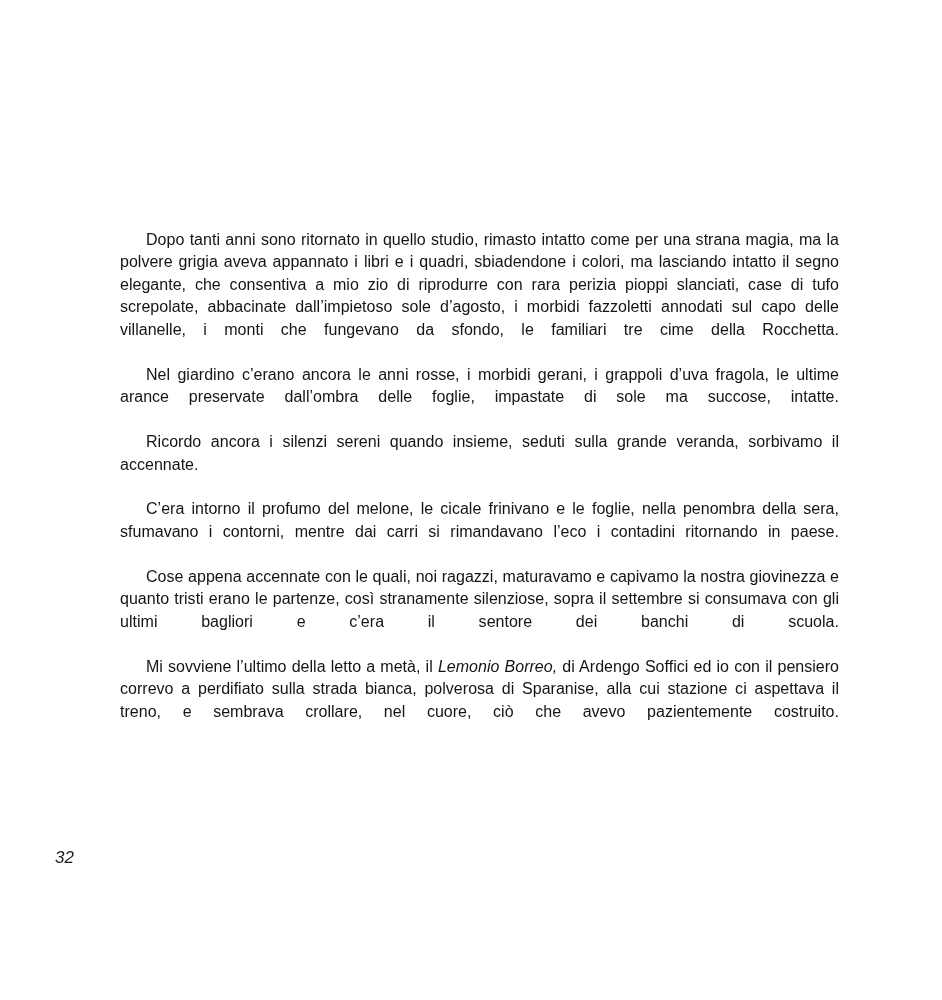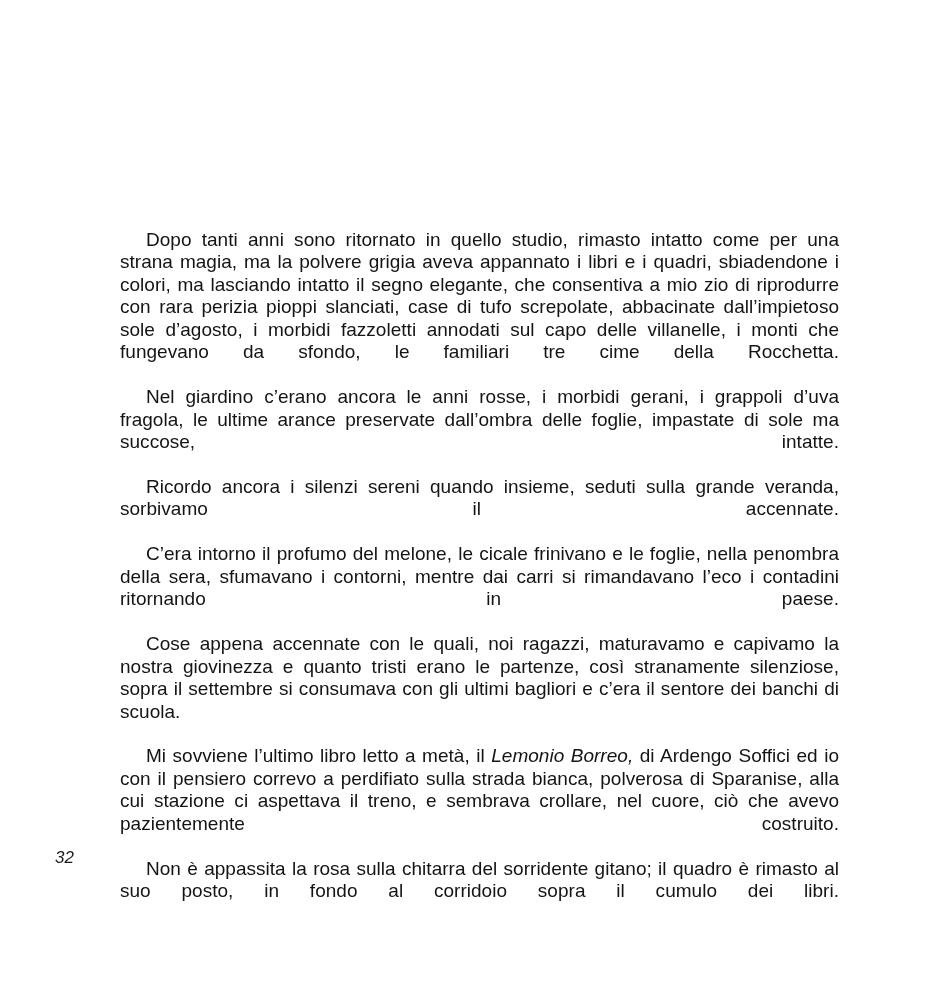--- a/index.html
+++ b/index.html
@@ -22,21 +22,21 @@
     position: absolute;
     left: 120px;
     top: 229px;
     width: 719px;
   }
   .para {
     margin: 0;
     padding: 0;
     text-indent: 26px;
     text-align: justify;
-    font-size: 19px;
+    font-size: 16px;
     line-height: 22.45px;
     color: #141414;
     font-family: "Liberation Sans", sans-serif;
     letter-spacing: 0.02px;
     word-spacing: 0.1px;
     -webkit-font-smoothing: none;
   }
   
   .para::after {
     content: "";
@@ -62,20 +62,19 @@
 
 <div class="page">
 
   <div class="text-block">
     <p class="para">Dopo tanti anni sono ritornato in quello studio, rimasto intatto come per una strana magia, ma la polvere grigia aveva appannato i libri e i quadri, sbiadendone i colori, ma lasciando intatto il segno elegante, che consentiva a mio zio di riprodurre con rara perizia pioppi slanciati, case di tufo screpolate, abbacinate dall’impietoso sole d’agosto, i morbidi fazzoletti annodati sul capo delle villanelle, i monti che fungevano da sfondo, le familiari tre cime della Rocchetta.</p>
     <p class="para">Nel giardino c’erano ancora le anni rosse, i morbidi gerani, i grappoli d’uva fragola, le ultime arance preservate dall’ombra delle foglie, impastate di sole ma succose, intatte.</p>
     <p class="para">Ricordo ancora i silenzi sereni quando insieme, seduti sulla grande veranda, sorbivamo il accennate.</p>
     <p class="para">C’era intorno il profumo del melone, le cicale frinivano e le foglie, nella penombra della sera, sfumavano i contorni, mentre dai carri si rimandavano l’eco i contadini ritornando in paese.</p>
     <p class="para">Cose appena accennate con le quali, noi ragazzi, maturavamo e capivamo la nostra giovinezza e quanto tristi erano le partenze, così stranamente silenziose, sopra il settembre si consumava con gli ultimi bagliori e c’era il sentore dei banchi di scuola.</p>
     <p class="para">
-      <span>Mi sovviene l’ultimo libro letto a metà, il </span><span class="title">Lemonio Borreo,</span><span>  di Ardengo Soffici ed io con il pensiero correvo a perdifiato sulla strada bianca, polverosa di Sparanise, alla cui stazione ci aspettava il treno, e sembrava crollare, nel cuore, ciò che avevo pazientemente costruito.</span>
+      <span>Mi sovviene l’ultimo della letto a metà, il </span><span class="title">Lemonio Borreo,</span><span>  di Ardengo Soffici ed io con il pensiero correvo a perdifiato sulla strada bianca, polverosa di Sparanise, alla cui stazione ci aspettava il treno, e sembrava crollare, nel cuore, ciò che avevo pazientemente costruito.</span>
     </p>
-    <p class="para">Non è appassita la rosa sulla chitarra del sorridente gitano; il quadro è rimasto al suo posto, in fondo al corridoio sopra il cumulo dei libri.</p>
   </div>
 
   <div class="page-number">32</div>
 
 </div>
 
 </body></html>

